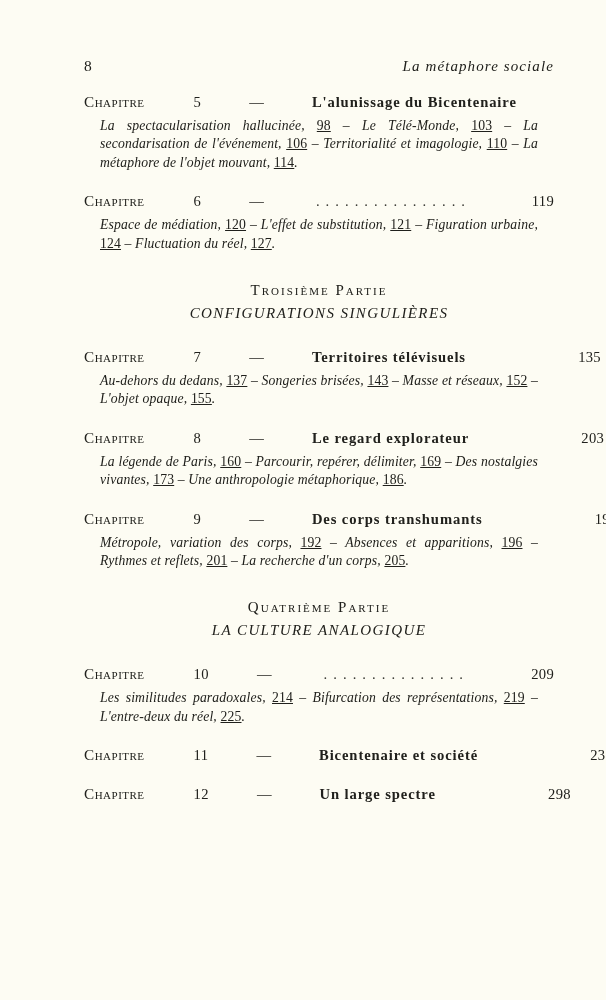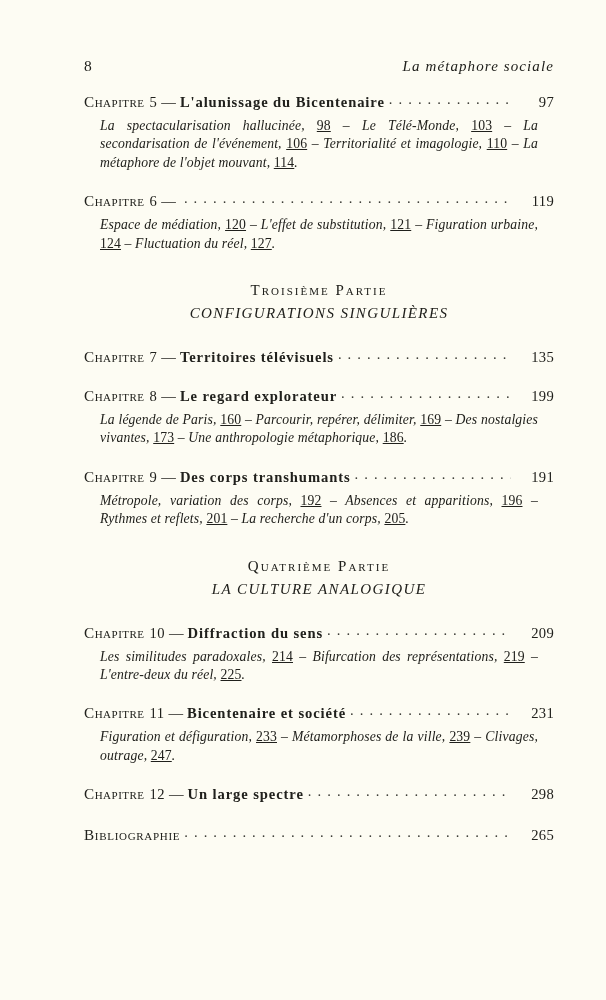--- a/index.html
+++ b/index.html
@@ -48,25 +48,26 @@
   .content {
     position: absolute;
     left: 84px;
     top: 92px;
     width: 470px;
   }
 
   
   .entry {
     display: flex;
-    align-items: center;
+    align-items: flex-end;
     width: 470px;
     font-size: 14.6px;
     line-height: 20px;
     white-space: nowrap;
+    gap: 44px;
   }
   .entry .label {
     display: inline-block;
   }
   .smallcaps {
     font-variant: small-caps;
     letter-spacing: .5px;
     font-size: 15.2px;
   }
   .entry .num {
@@ -188,29 +189,30 @@
       </div>
       <div class="block">
         <div class="entry">
           <span class="label smallcaps">Chapitre</span>
           <span class="num">7</span>
           <span class="dash">—</span>
           <span class="title">Territoires télévisuels</span>
           <span class="leader"></span>
           <span class="pageno">135</span>
         </div>
+        <div class="sub">Au-dehors du dedans, <span class="pg">137</span> – Songeries brisées, <span class="pg">143</span> – Masse et réseaux, <span class="pg">152</span> – L'objet opaque, <span class="pg">155</span>.</div>
       </div>
       <div class="block">
         <div class="entry">
           <span class="label smallcaps">Chapitre</span>
           <span class="num">8</span>
           <span class="dash">—</span>
           <span class="title">Le regard explorateur</span>
           <span class="leader"></span>
-          <span class="pageno">199</span>
+          <span class="pageno">203</span>
         </div>
         <div class="sub">La légende de Paris, <span class="pg">160</span> – Parcourir, repérer, délimiter, <span class="pg">169</span> – Des nostalgies vivantes, <span class="pg">173</span> – Une anthropologie métaphorique, <span class="pg">186</span>.</div>
       </div>
       <div class="block">
         <div class="entry">
           <span class="label smallcaps">Chapitre</span>
           <span class="num">9</span>
           <span class="dash">—</span>
           <span class="title">Des corps transhumants</span>
           <span class="leader"></span>
@@ -220,49 +222,40 @@
       </div>
       <div class="part">
         <div class="pname">Quatrième Partie</div>
         <div class="ptitle">LA CULTURE ANALOGIQUE</div>
       </div>
       <div class="block">
         <div class="entry">
           <span class="label smallcaps">Chapitre</span>
           <span class="num">10</span>
           <span class="dash">—</span>
-          <span class="title">Diffraction du sens</span>
           <span class="leader"></span>
           <span class="pageno">209</span>
         </div>
         <div class="sub">Les similitudes paradoxales, <span class="pg">214</span> – Bifurcation des représentations, <span class="pg">219</span> – L'entre-deux du réel, <span class="pg">225</span>.</div>
       </div>
       <div class="block">
         <div class="entry">
           <span class="label smallcaps">Chapitre</span>
           <span class="num">11</span>
           <span class="dash">—</span>
           <span class="title">Bicentenaire et société</span>
           <span class="leader"></span>
           <span class="pageno">231</span>
         </div>
-        <div class="sub">Figuration et défiguration, <span class="pg">233</span> – Métamorphoses de la ville, <span class="pg">239</span> – Clivages, outrage, <span class="pg">247</span>.</div>
       </div>
       <div class="block">
         <div class="entry">
           <span class="label smallcaps">Chapitre</span>
           <span class="num">12</span>
           <span class="dash">—</span>
           <span class="title">Un large spectre</span>
           <span class="leader"></span>
           <span class="pageno">298</span>
         </div>
       </div>
-      <div class="block">
-        <div class="entry bibline">
-          <span class="label">Bibliographie</span>
-          <span class="leader"></span>
-          <span class="pageno">265</span>
-        </div>
-      </div>
     </div>
 
 </div>
 
 </body></html>

